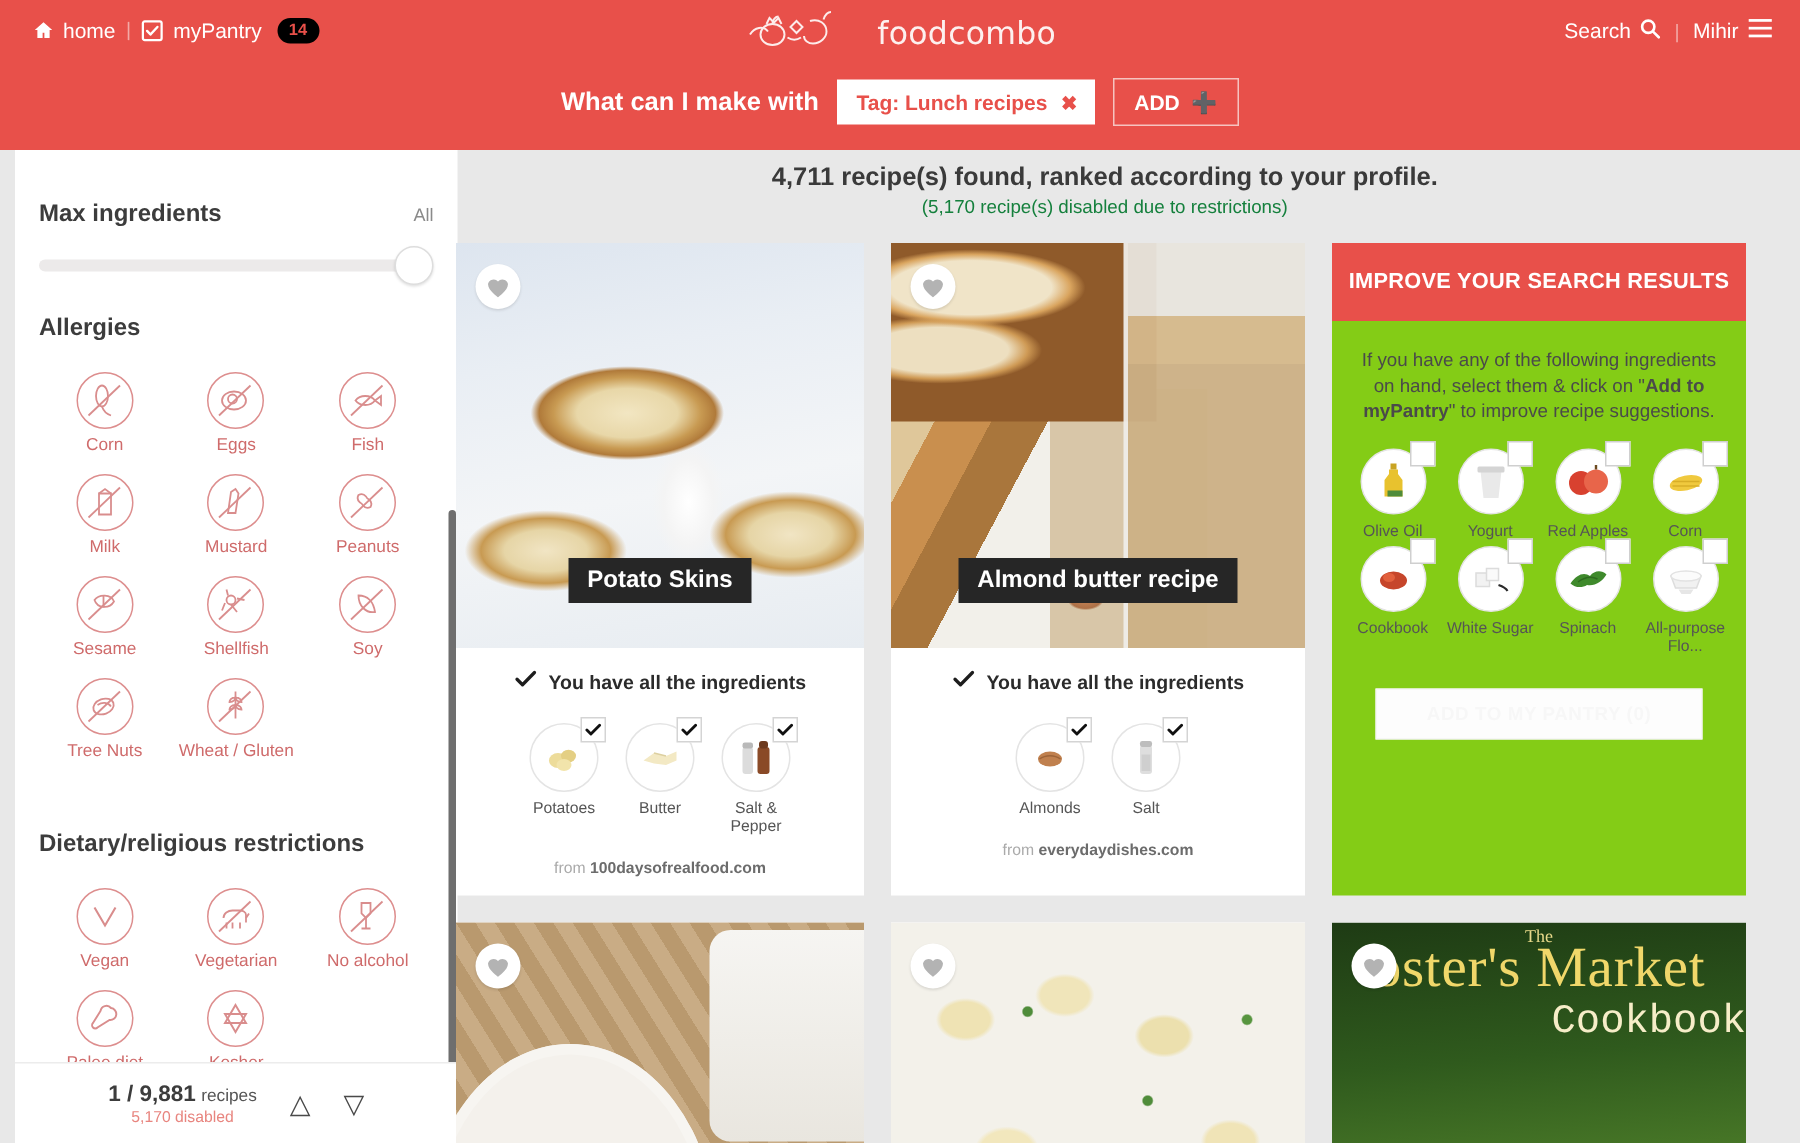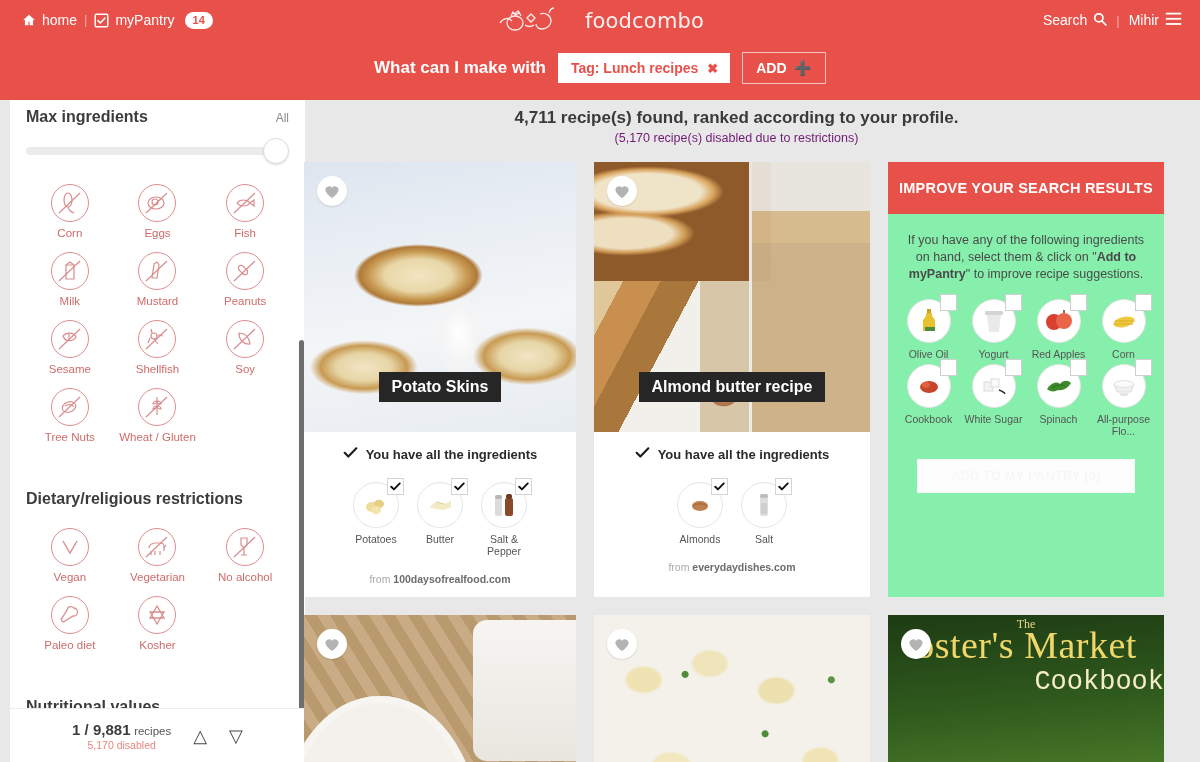--- a/index.html
+++ b/index.html
@@ -23,21 +23,21 @@
   }
   .topbar-left { display: flex; align-items: flex-start; gap: 7px; margin-left: 22px; }
   .nav-link {
     display: flex; align-items: center; gap: 6px;
     font-size: 14px; color: #fff; text-decoration: none; cursor: pointer;
     font-weight: 500;
   }
   .sep { color: #f3a9a6; font-size: 13px; }
   .home-icon svg, .check-icon svg { display: block; }
   .pantry-count {
-    background: #ffffff; color: #e8504a; border-radius: 10px;
+    background: #000000; color: #e8504a; border-radius: 10px;
     font-size: 11px; font-weight: bold; padding: 2px 8px; line-height: 13px;
     margin-left: 4px;
   }
   .logo-wrap {
     position: absolute; left: 0; right: 0; top: 4px;
     display: flex; align-items: center; justify-content: center; gap: 15px;
     pointer-events: none;
   }
   .logo-text {
     font-size: 21px; color: #fdf0ef; letter-spacing: .2px;
@@ -70,21 +70,21 @@
   
   .sidebar {
     position: absolute; top: 100px; left: 10px; width: 295px; height: 662px;
     background: #fff; overflow: hidden;
   }
   .sidebar-inner { padding: 0 16px; }
   .sb-h {
     font-size: 16px; font-weight: bold; color: #3c3c3c;
     margin-top: 20px; margin-bottom: 0;
   }
-  .slider-head { display: flex; align-items: baseline; justify-content: space-between; margin-top: 8px; }
+  .slider-head { display: flex; align-items: baseline; justify-content: space-between; margin-top: 34px; }
   .slider-head .lab { font-size: 16px; font-weight: bold; color: #3c3c3c; }
   .slider-head .val { font-size: 12px; color: #8a8a8a; }
   .slider { position: relative; height: 26px; margin-top: 12px; }
   .slider-track {
     position: absolute; top: 9px; left: 0; right: 3px; height: 8px;
     background: #eceaea; border-radius: 4px;
   }
   .slider-knob {
     position: absolute; top: 0; right: 0; width: 26px; height: 26px;
     background: #fff; border: 1px solid #ddd; border-radius: 50%;
@@ -125,21 +125,21 @@
     position: absolute; right: 1px; top: 240px; width: 5px; height: 405px;
     background: #6e6e6e; border-radius: 3px;
   }
 
   
   .main {
     position: absolute; top: 100px; left: 289px; width: 895px; height: 592px;
   }
   .results-head { text-align: center; padding-top: 8px; }
   .rh1 { font-size: 17px; font-weight: bold; color: #3a3a3a; }
-  .rh2 { font-size: 12.5px; color: #701a75; margin-top: 3px; }
+  .rh2 { font-size: 12.5px; color: #15803d; margin-top: 3px; }
 
   .grid {
     margin-top: 17px; padding: 0 15px;
     display: grid; grid-template-columns: 272px 276px 276px; gap: 18px 18px;
   }
 
   .card { background: #fff; }
   .card-photo {
     position: relative; height: 270px; overflow: hidden;
   }
@@ -175,21 +175,21 @@
     position: absolute; top: -5px; right: -6px; width: 17px; height: 17px;
     background: #fff; border: 1px solid #d4d4d4;
     display: flex; align-items: center; justify-content: center;
   }
   .ing-check svg { display: block; }
   .ing-cap { font-size: 10.5px; color: #555; margin-top: 5px; line-height: 12px; }
   .card-src { font-size: 10.5px; color: #aaa; margin-top: 16px; }
   .card-src b { color: #6c6c6c; }
 
   
-  .promo { background: #86efac; }
+  .promo { background: #84cc16; }
   .promo-head {
     background: #e8504a; color: #fff; text-align: center;
     font-size: 14.5px; font-weight: bold; padding: 18px 10px; letter-spacing: .2px;
   }
   .promo-text {
     font-size: 12.5px; color: #4a4a4a; text-align: center;
     padding: 18px 18px 0; line-height: 17px;
   }
   .promo-grid {
     display: grid; grid-template-columns: repeat(4, 1fr);
@@ -396,20 +396,21 @@
 
       <div class="slider-head">
         <span class="lab">Max ingredients</span>
         <span class="val">All</span>
       </div>
       <div class="slider">
         <div class="slider-track"></div>
         <div class="slider-knob"></div>
       </div>
 
+      <div class="sb-h">Allergies</div>
       <div class="icon-grid">
         <div class="icon-cell">
           <div class="circ">
             <svg width="34" height="34" viewBox="0 0 34 34" fill="none" stroke="#d98d8d" stroke-width="1.2">
                 <ellipse cx="15" cy="14" rx="4" ry="7"></ellipse>
                 <path d="M15 21c1 3 3 5 6 6"></path>
                 <path d="M6 27L27 7" stroke-width="1.2"></path>
               </svg>
           </div>
           <div class="cap">Corn</div>

